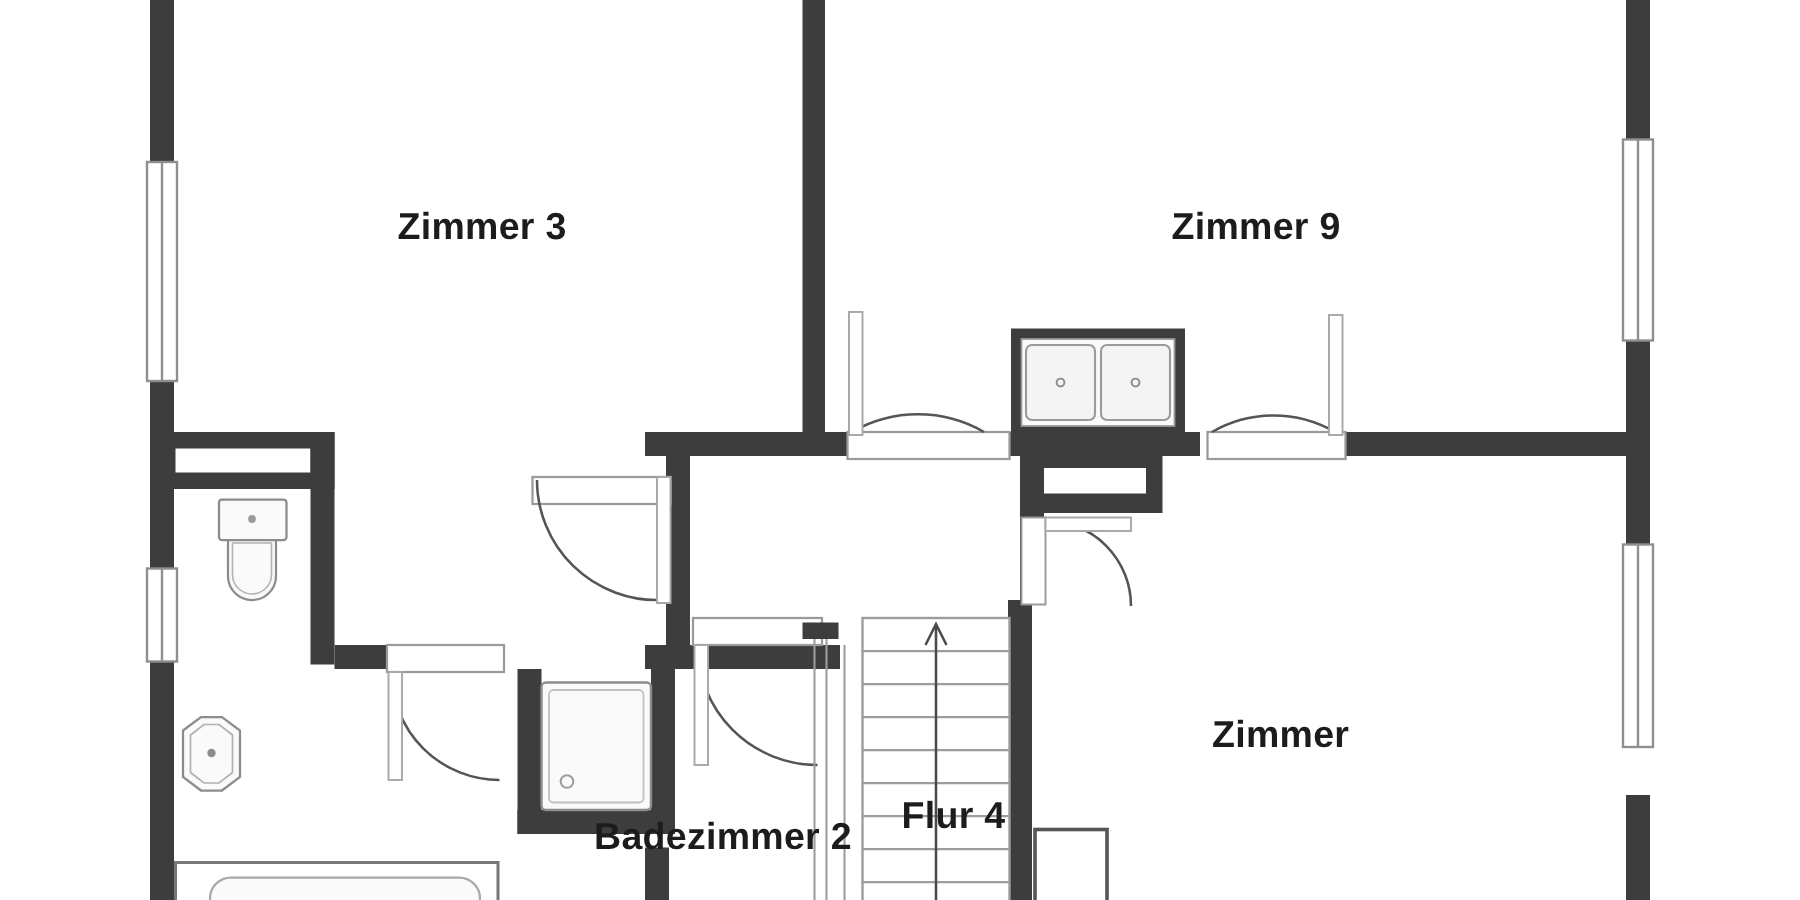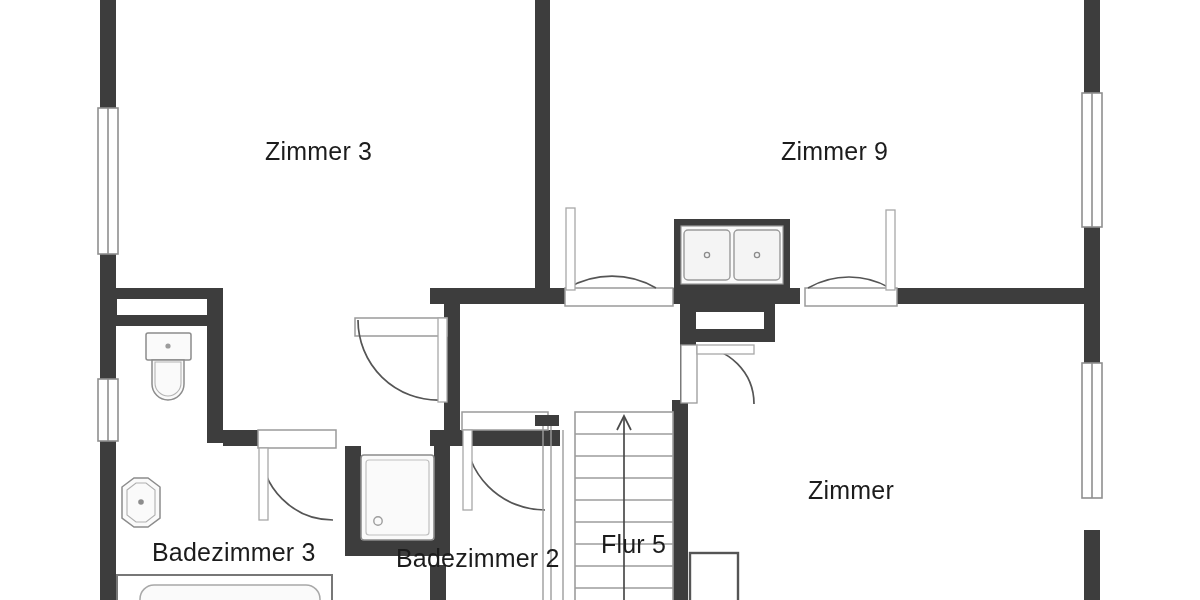--- a/index.html
+++ b/index.html
@@ -11,21 +11,21 @@
   #plan{
     position:relative;
     width:1200px;height:600px;
     background:#ffffff;
   }
   #plan svg{display:block;}
   .room-label{
     position:absolute;
     color:#1c1c1c;
     font-size:25px;
-    font-weight:400;
+    font-weight:700;
     letter-spacing:.2px;
     white-space:nowrap;
     line-height:1;
     font-family:"Liberation Sans","DejaVu Sans",sans-serif;
   }
 </style>
 </head>
 <body>
 
 <div id="plan">
@@ -203,19 +203,18 @@
 
     </g>
   </svg>
 
   <div class="room-label" style="left:265px;top:139px;">Zimmer 3</div>
 
   <div class="room-label" style="left:781px;top:139px;">Zimmer 9</div>
 
   <div class="room-label" style="left:808px;top:478px;">Zimmer</div>
 
-  <div class="room-label" style="left:152px;top:540px;">Badezimmer 3</div>
 
   <div class="room-label" style="left:396px;top:546px;">Badezimmer 2</div>
 
-  <div class="room-label" style="left:601px;top:532px;">Flur 5</div>
+  <div class="room-label" style="left:601px;top:532px;">Flur 4</div>
 
 </div>
 
 </body></html>

